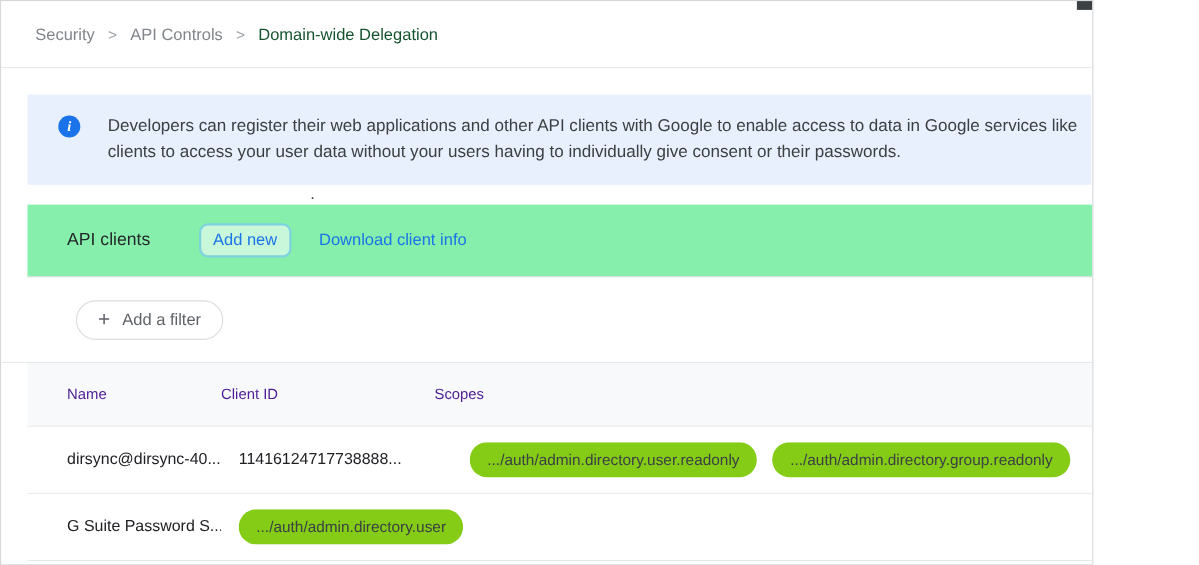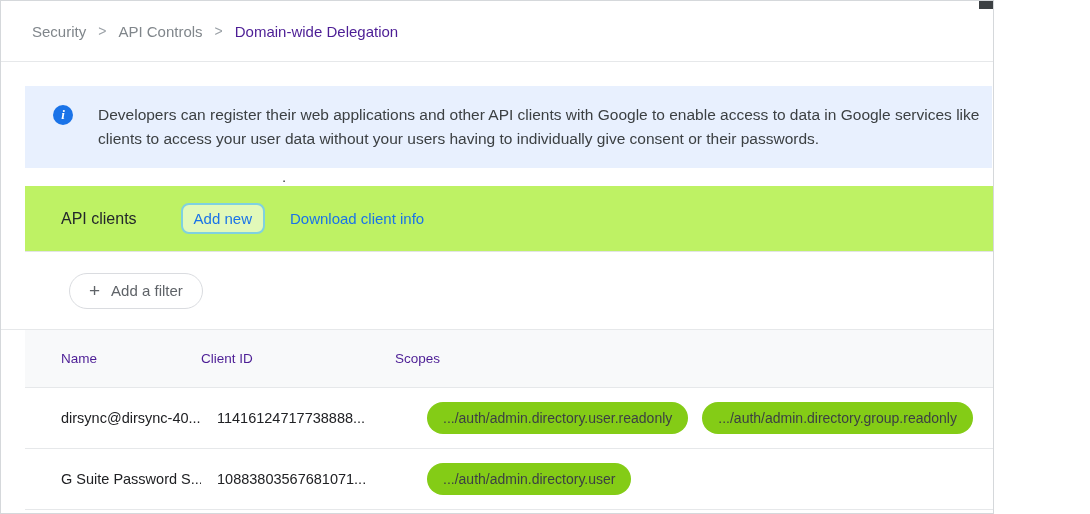--- a/index.html
+++ b/index.html
@@ -23,21 +23,21 @@
 
   
   .breadcrumb {
     height:61px;
     display:flex; align-items:center;
     padding-left:31px;
     border-bottom:1px solid #e6e8ea;
     font-size:15px;
   }
   .crumb { color:#80868b; text-decoration:none; cursor:pointer; }
-  .crumb.current { color:#4c1d95; }
+  .crumb.current { color:#14532d; }
   .crumb-sep { color:#9aa0a6; margin:0 12px; font-size:14px; }
 
   
   .banner {
     margin:24px 0 0 24px;
     width:calc(100% - 25px);
     height:82px;
     background:#e8f0fe;
     display:flex; align-items:flex-start;
     padding:17px 0 0 28px;
@@ -60,21 +60,21 @@
   }
   .stray-dot {
     position:absolute; left:281px; top:168px;
     font-size:15px; color:#3c4043; line-height:15px;
   }
 
   
   .api-band {
     margin:18px 0 0 24px;
     height:66px;
-    background:#bef264;
+    background:#86efac;
     display:flex; align-items:center;
     border-bottom:1px solid #e2e4e6;
   }
   .api-title { font-size:16px; color:#23272b; margin-left:36px; }
   .add-new {
     margin-left:44px;
     font-family:inherit;
     background:rgba(255,255,255,0.55);
     border:2px solid #7fd1e0;
     border-radius:8px;
@@ -189,21 +189,20 @@
       <div class="col-name">dirsync@dirsync-40...</div>
       <div class="col-id">11416124717738888...</div>
       <div class="col-scopes">
         <span class="chip">.../auth/admin.directory.user.readonly</span>
         <span class="chip">.../auth/admin.directory.group.readonly</span>
       </div>
     </div>
 
     <div class="trow">
       <div class="col-name">G Suite Password S...</div>
-      <div class="col-id">10883803567681071...</div>
       <div class="col-scopes">
         <span class="chip">.../auth/admin.directory.user</span>
       </div>
     </div>
 
   </div>
 
 </div>
 
 </body></html>

